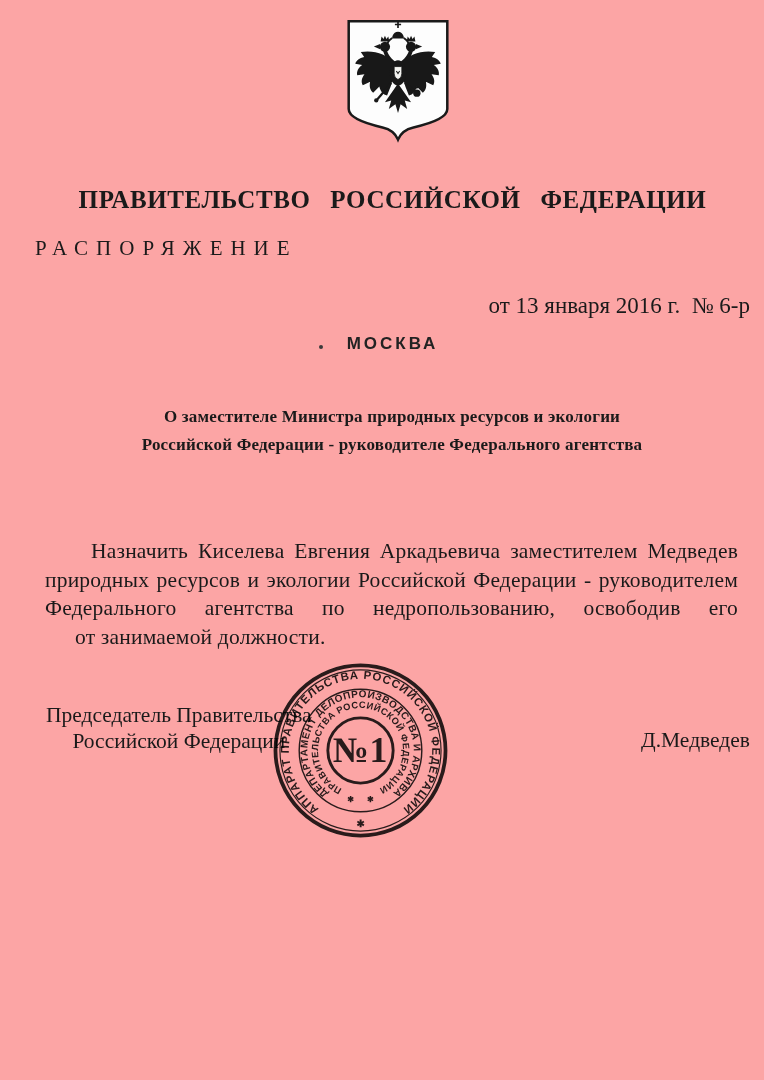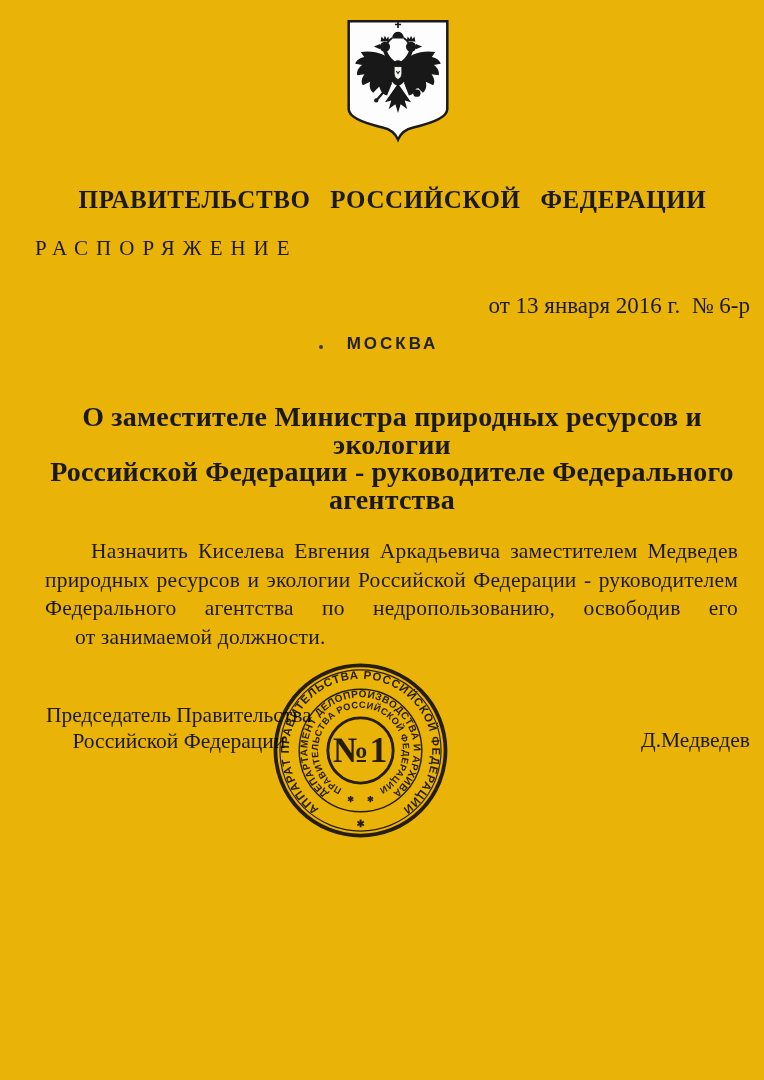--- a/index.html
+++ b/index.html
@@ -1,19 +1,19 @@
 <!DOCTYPE html>
 <html lang="ru"><head>
 <meta charset="utf-8">
 <style>
   html,body{margin:0;padding:0;background:#e8e8e8;}
   .page{
     position:relative;
     width:764px;height:1080px;
-    background:#eab308;
+    background:#fca5a5;
     overflow:hidden;
     font-family:"Liberation Serif", serif;
     color:#1a1a1a;
   }
   
   .emblem{position:absolute;left:340px;top:16px;width:116px;height:134px;}
   
   .org{
     position:absolute;left:35px;top:186px;width:715px;
     text-align:center;font-size:25px;font-weight:bold;
@@ -32,21 +32,21 @@
     text-align:center;font-family:"Liberation Sans", sans-serif;
     font-size:17px;font-weight:bold;letter-spacing:3px;color:#222;
   }
   .speck{
     position:absolute;left:319px;top:345px;width:4px;height:4px;
     background:#3a3a3a;border-radius:50%;
   }
   
   .title{
     position:absolute;left:45px;top:403px;width:694px;
-    text-align:center;font-size:28px;font-weight:bold;line-height:27.5px;
+    text-align:center;font-size:17px;font-weight:bold;line-height:27.5px;
     letter-spacing:.2px;
   }
   
   .body-par{
     position:absolute;left:45px;top:537px;width:693px;
     font-size:21.5px;line-height:28.5px;letter-spacing:.2px;
   }
   .body-line{text-align:justify;text-align-last:justify;}
   .body-line.first{text-indent:46px;}
   .body-line.last{text-align-last:left;margin-left:30px;}

